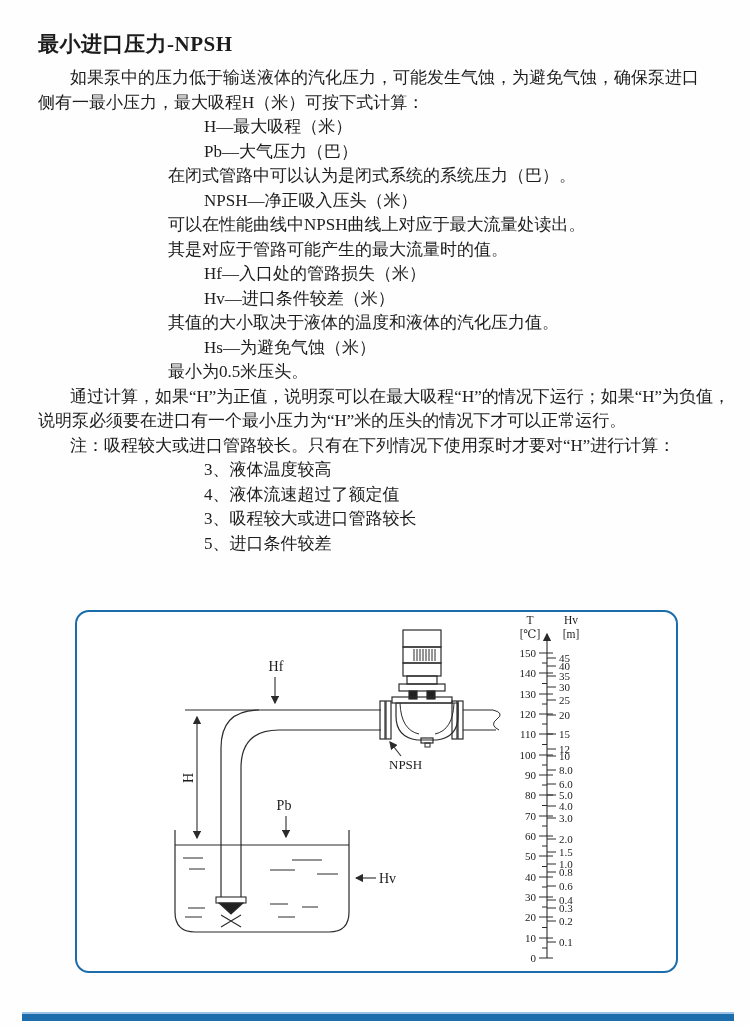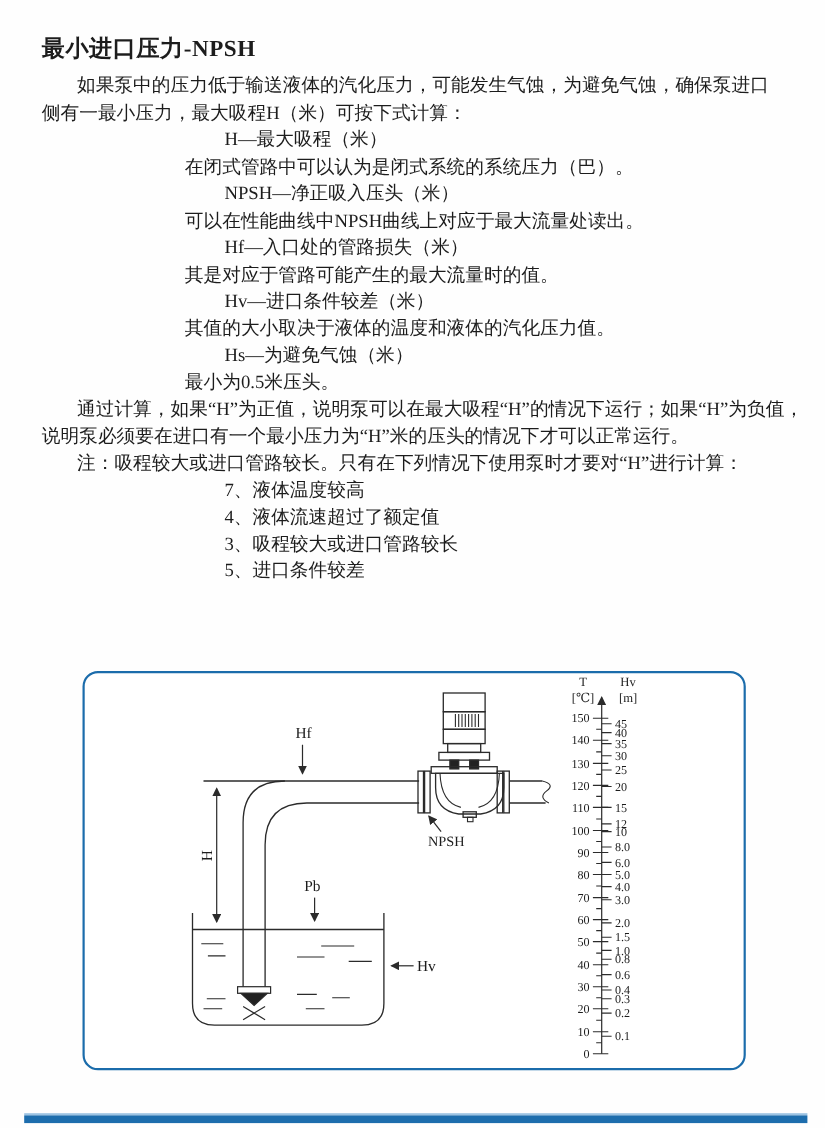--- a/index.html
+++ b/index.html
@@ -29,33 +29,34 @@
 <body>
 
 <div id="page">
 
   <div id="title"><span>最小进口压力</span><span class="en">-NPSH</span></div>
 
   <div id="text-block">
       <div class="ln para-first">如果泵中的压力低于输送液体的汽化压力，可能发生气蚀，为避免气蚀，确保泵进口</div>
       <div class="ln para-cont">侧有一最小压力，最大吸程H（米）可按下式计算：</div>
       <div class="ln def">H—最大吸程（米）</div>
+      <div class="ln def">Pb—大气压力（巴）</div>
       <div class="ln exp">在闭式管路中可以认为是闭式系统的系统压力（巴）。</div>
       <div class="ln def">NPSH—净正吸入压头（米）</div>
       <div class="ln exp">可以在性能曲线中NPSH曲线上对应于最大流量处读出。</div>
+      <div class="ln exp">其是对应于管路可能产生的最大流量时的值。</div>
       <div class="ln def">Hf—入口处的管路损失（米）</div>
-      <div class="ln exp">其是对应于管路可能产生的最大流量时的值。</div>
       <div class="ln def">Hv—进口条件较差（米）</div>
       <div class="ln exp">其值的大小取决于液体的温度和液体的汽化压力值。</div>
       <div class="ln def">Hs—为避免气蚀（米）</div>
       <div class="ln exp">最小为0.5米压头。</div>
       <div class="ln para-first">通过计算，如果“H”为正值，说明泵可以在最大吸程“H”的情况下运行；如果“H”为负值，</div>
       <div class="ln para-cont">说明泵必须要在进口有一个最小压力为“H”米的压头的情况下才可以正常运行。</div>
       <div class="ln para-first">注：吸程较大或进口管路较长。只有在下列情况下使用泵时才要对“H”进行计算：</div>
-      <div class="ln item">7、液体温度较高</div>
+      <div class="ln item">3、液体温度较高</div>
       <div class="ln item">4、液体流速超过了额定值</div>
       <div class="ln item">3、吸程较大或进口管路较长</div>
       <div class="ln item">5、进口条件较差</div>
     </div>
 
   <div id="diagram-border"></div>
 
   <svg id="diagram-svg" width="603" height="363" viewBox="75 610 603 363">
     <defs>
       <marker id="arr" viewBox="0 0 10 10" refX="8.5" refY="5" markerWidth="7.5" markerHeight="7.5" orient="auto-start-reverse">

